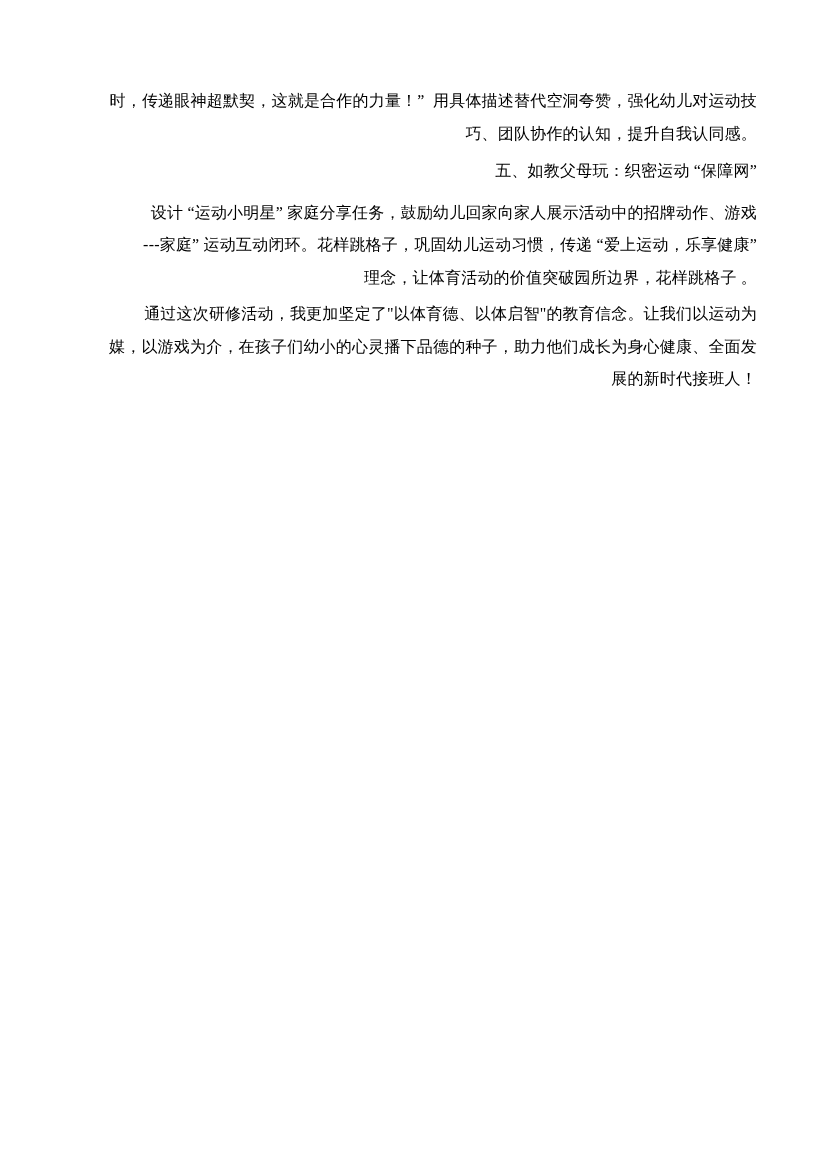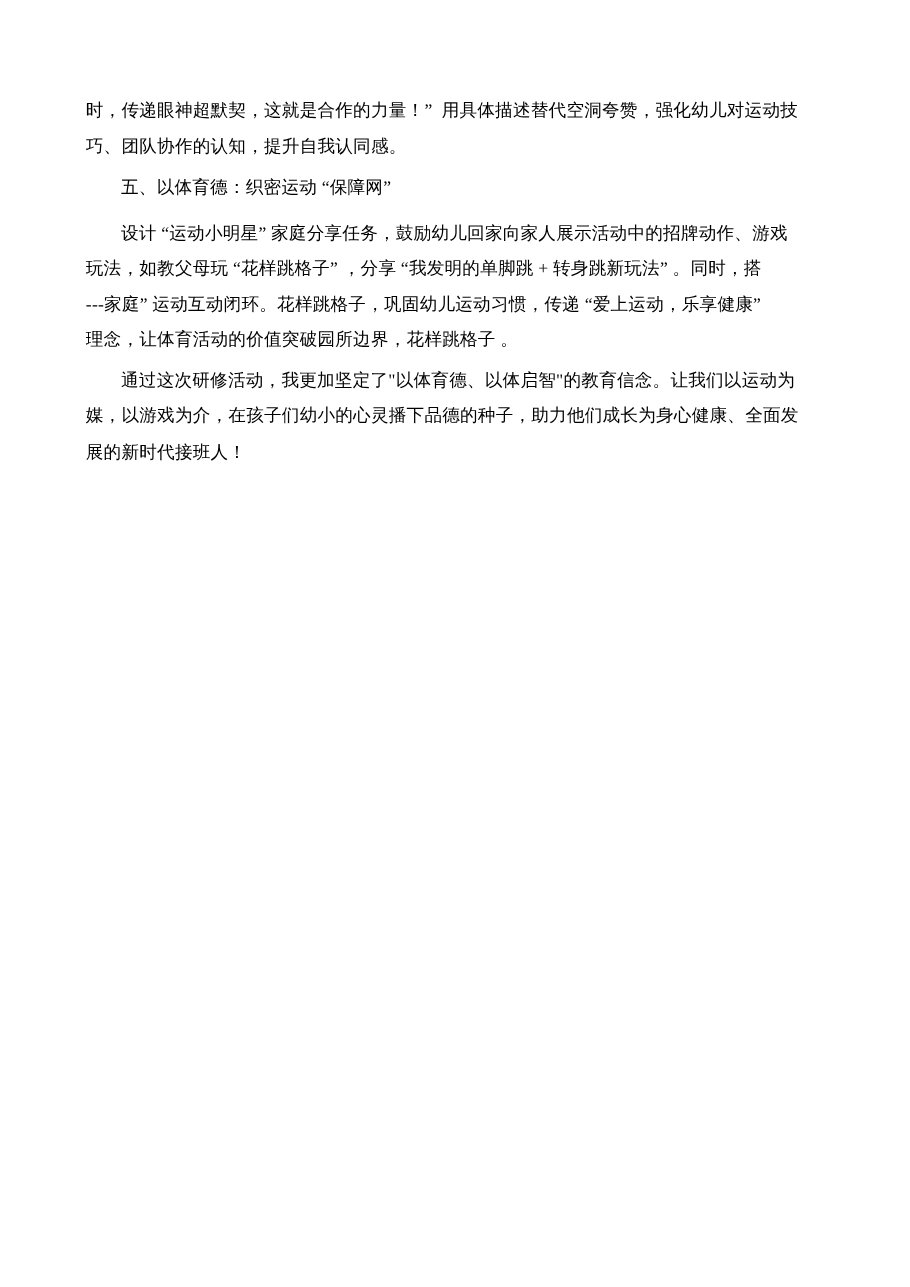--- a/index.html
+++ b/index.html
@@ -28,20 +28,21 @@
   }
   .para {
     margin: 0;
     padding: 0;
   }
   .line {
     white-space: pre;
     height: 32.5px;
     overflow: visible;
     letter-spacing: 0.2px;
+    text-align: right;
   }
   .indent {
     text-indent: 32px;
   }
   .heading-block {
     margin: 5px 0 9px 0;
   }
   .para-final {
     margin-top: 4px;
   }
@@ -51,26 +52,25 @@
 
 <div class="page" style="background: rgb(255, 255, 255); color: rgb(0, 0, 0);">
   <div class="body-text">
 
     <div class="para">
       <div class="line">时，传递眼神超默契，这就是合作的力量！”  用具体描述替代空洞夸赞，强化幼儿对运动技</div>
       <div class="line">巧、团队协作的认知，提升自我认同感。</div>
     </div>
 
     <div class="heading-block">
-      <div class="line indent">五、以体育德：织密运动 “保障网”</div>
+      <div class="line indent">五、如教父母玩：织密运动 “保障网”</div>
     </div>
 
     <div class="para">
       <div class="line indent">设计 “运动小明星” 家庭分享任务，鼓励幼儿回家向家人展示活动中的招牌动作、游戏</div>
-      <div class="line">玩法，如教父母玩 “花样跳格子” ，分享 “我发明的单脚跳 + 转身跳新玩法” 。同时，搭</div>
       <div class="line">---家庭” 运动互动闭环。花样跳格子，巩固幼儿运动习惯，传递 “爱上运动，乐享健康”</div>
       <div class="line">理念，让体育活动的价值突破园所边界，花样跳格子 。</div>
     </div>
 
     <div class="para para-final">
       <div class="line indent">通过这次研修活动，我更加坚定了"以体育德、以体启智"的教育信念。让我们以运动为</div>
       <div class="line">媒，以游戏为介，在孩子们幼小的心灵播下品德的种子，助力他们成长为身心健康、全面发</div>
       <div class="line">展的新时代接班人！</div>
     </div>
 

